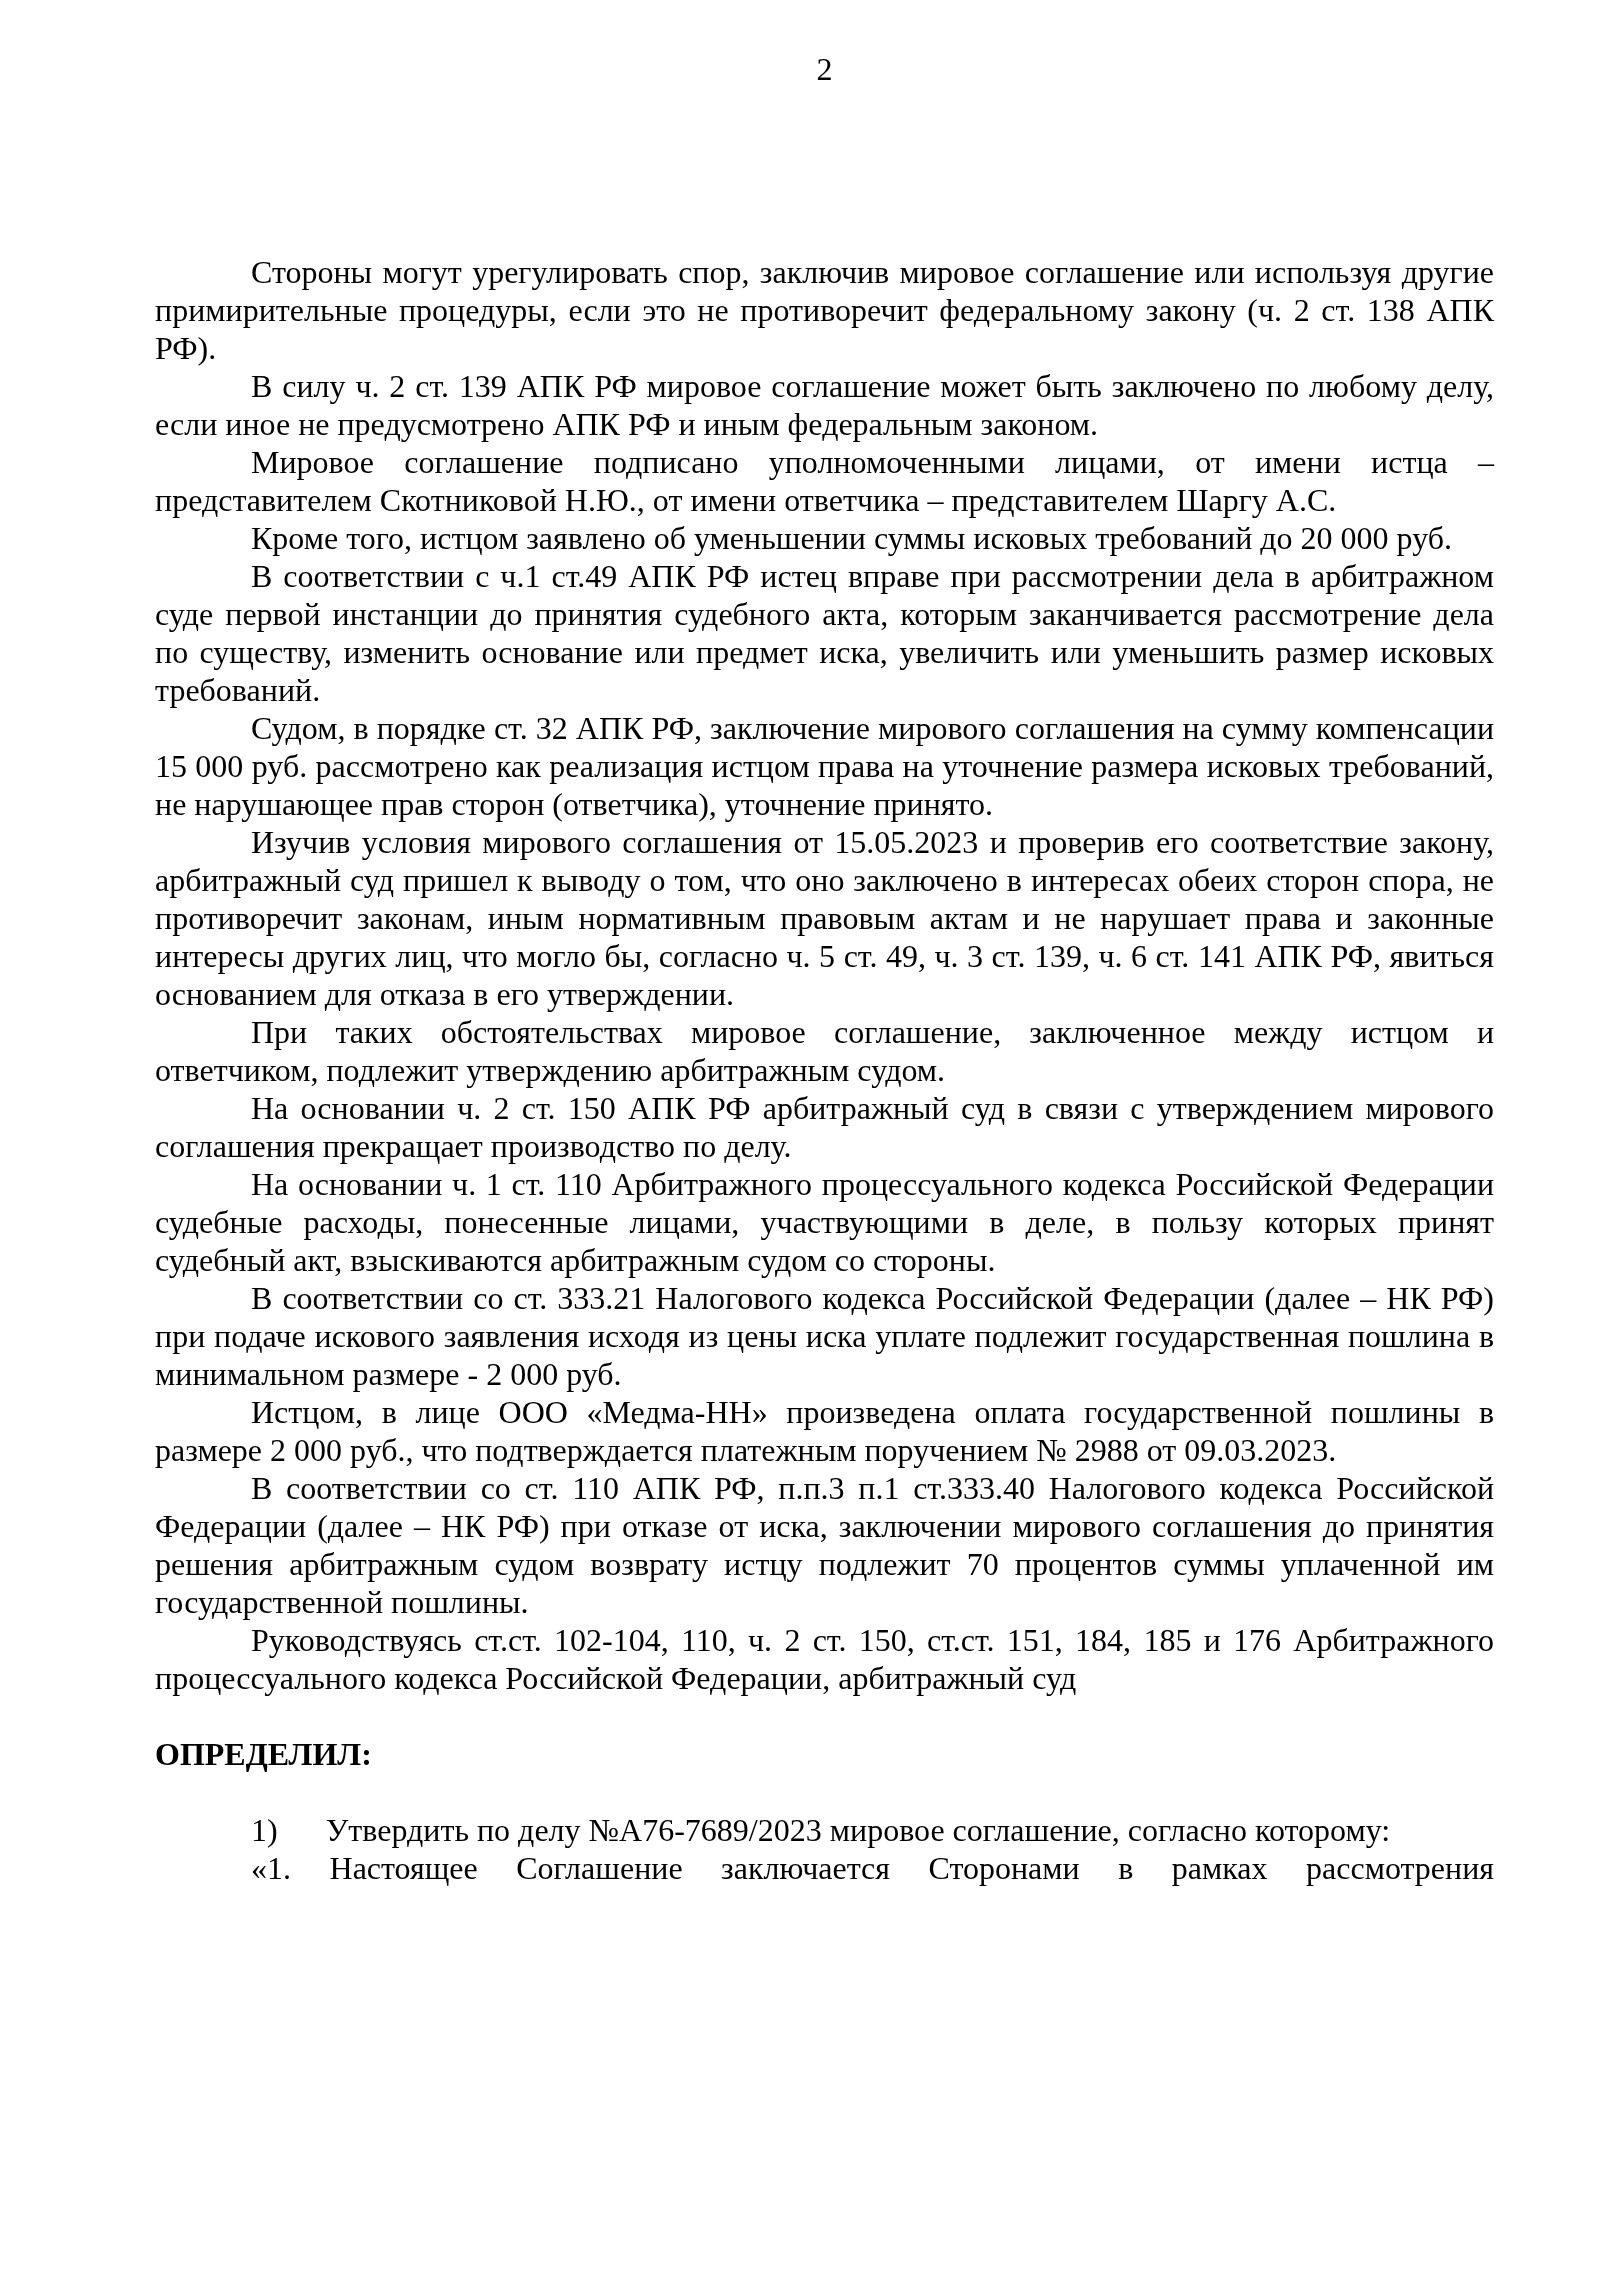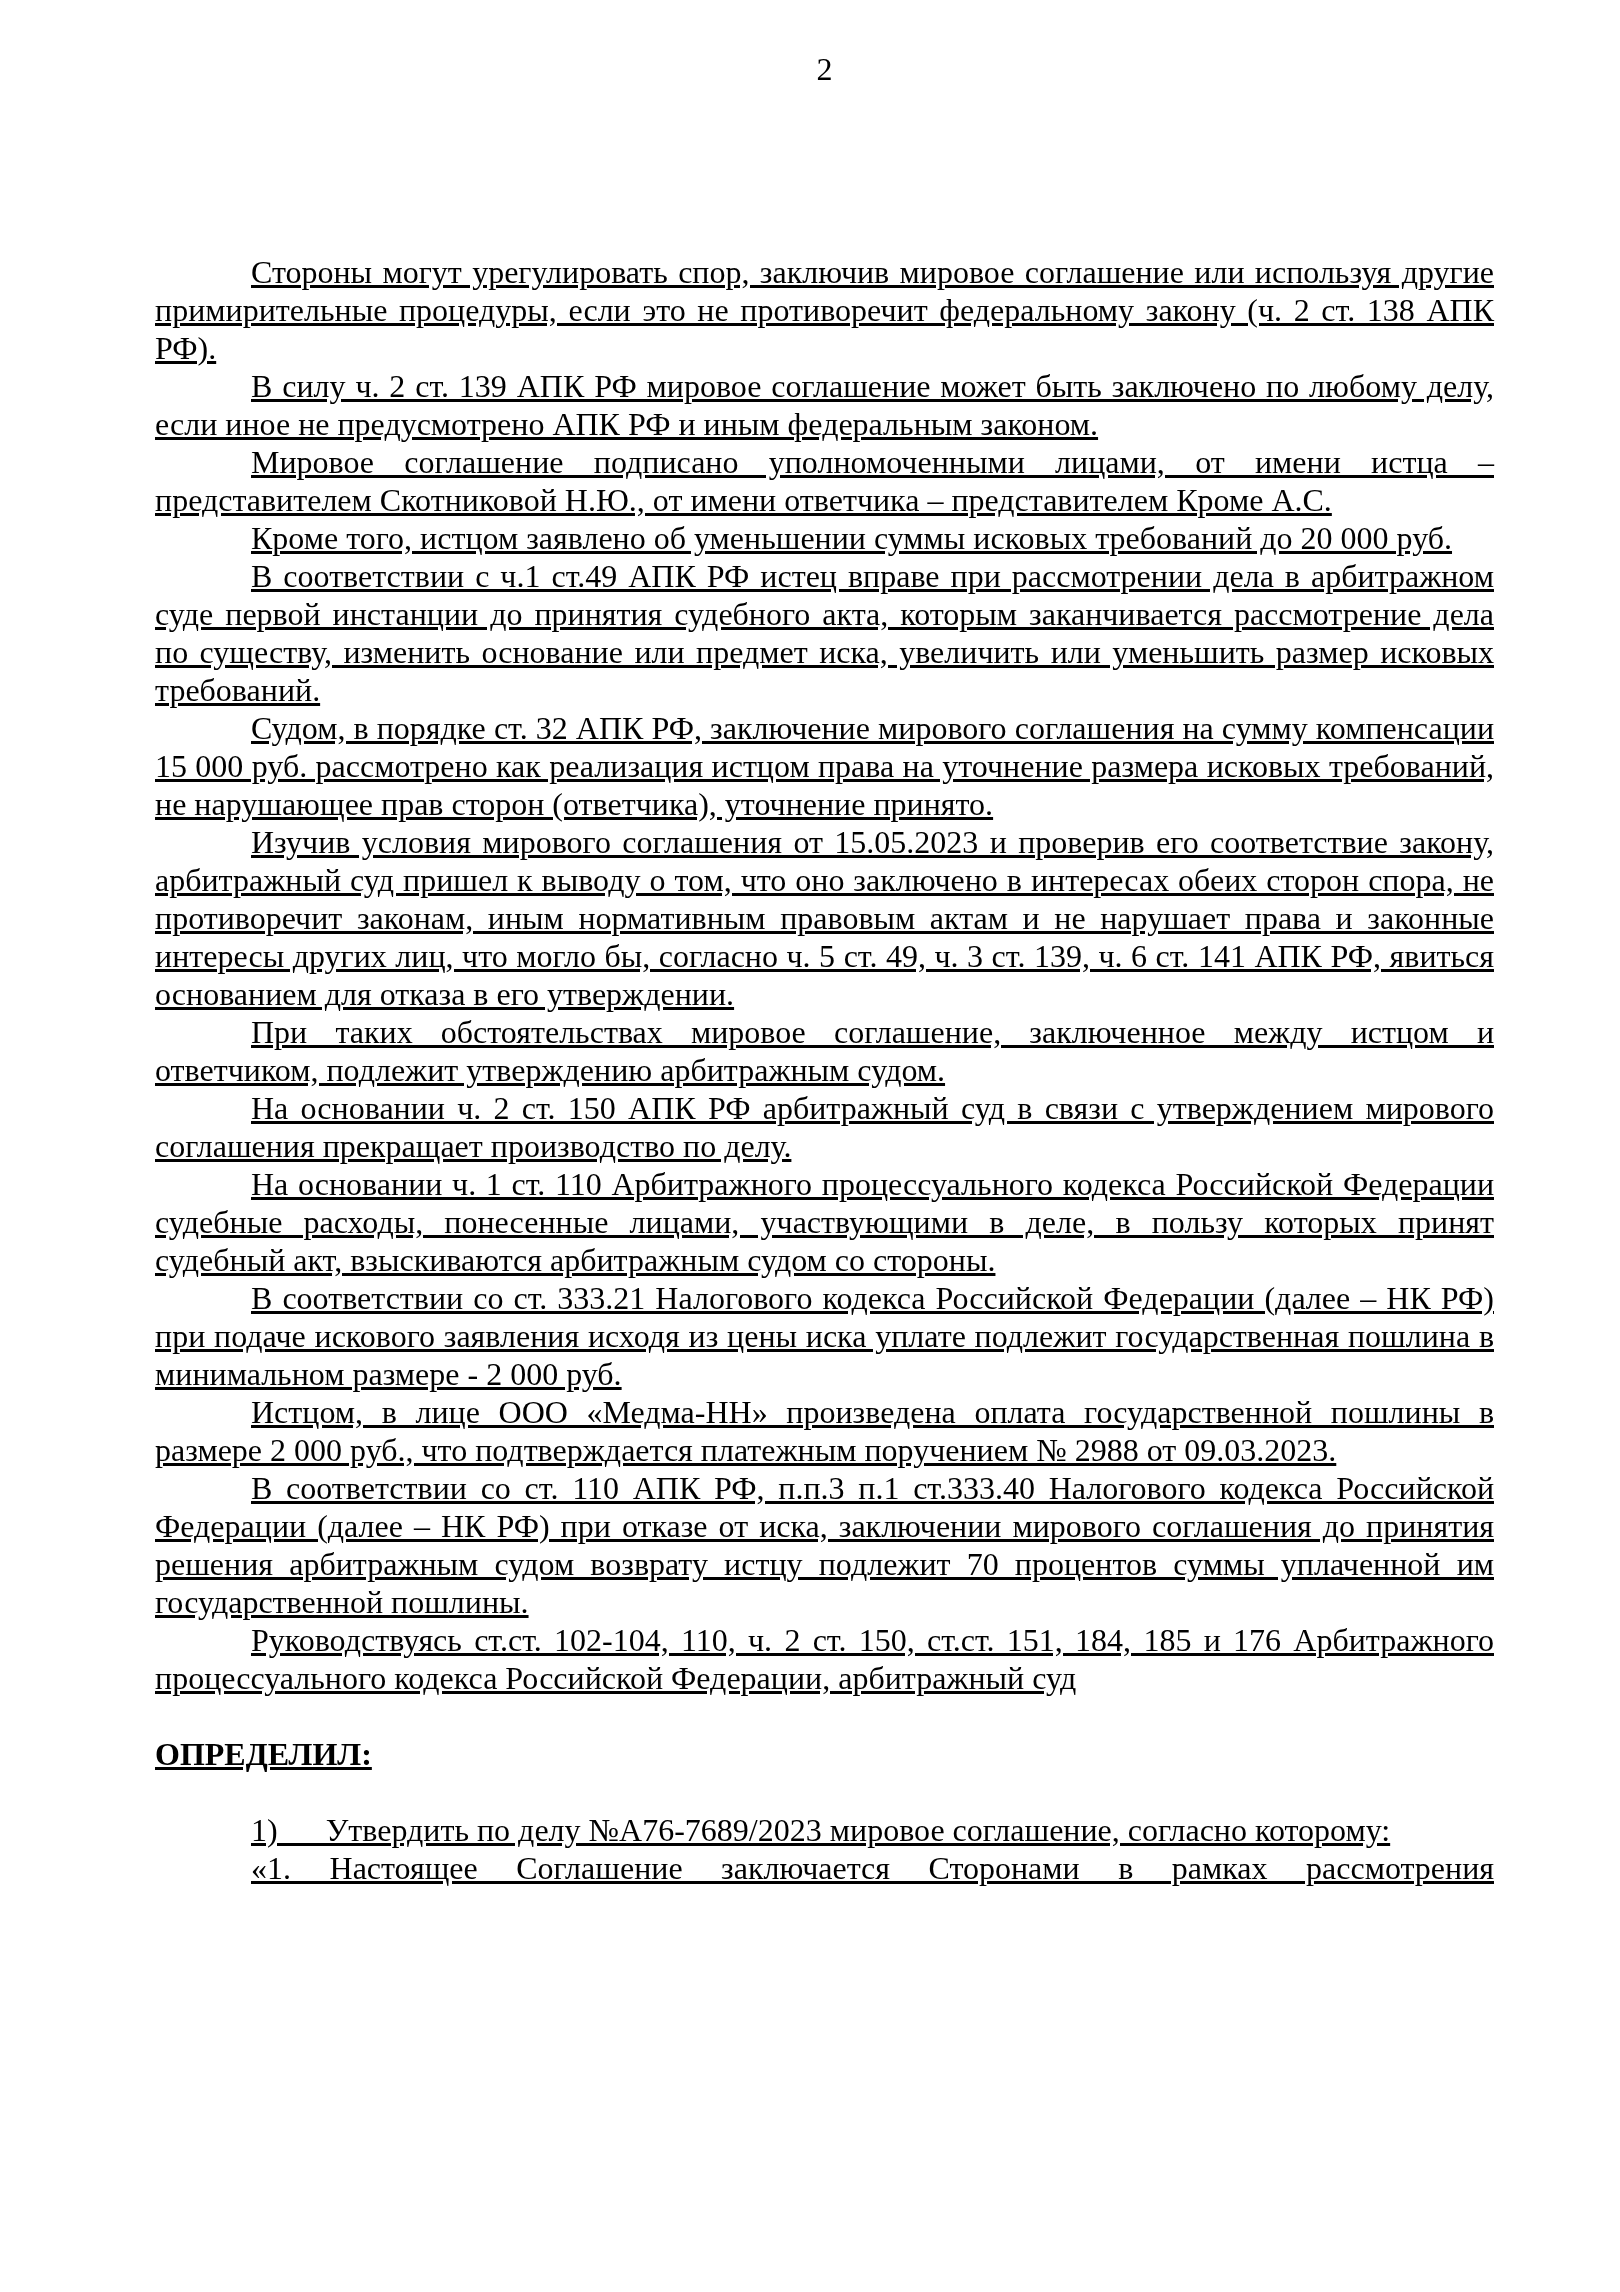--- a/index.html
+++ b/index.html
@@ -31,21 +31,20 @@
     left: 155px;
     width: 1339px;
     font-size: 32px;
     line-height: 38px;
     text-align: justify;
   }
   .doc-body p {
     margin: 0;
     padding: 0;
     text-indent: 96px;
-    text-decoration: underline;
   }
   .doc-body p.resolution-heading {
     text-indent: 0;
     font-weight: 700;
     margin: 38px 0;
   }
   .doc-body p.continued {
     
     text-align-last: justify;
   }
@@ -53,21 +52,21 @@
 </head>
 <body>
 
 <div class="page">
 
   <div class="page-number">2</div>
 
   <div class="doc-body">
     <p>Стороны могут урегулировать спор, заключив мировое соглашение или используя другие примирительные процедуры, если это не противоречит федеральному закону (ч. 2 ст. 138 АПК РФ).</p>
     <p>В силу ч. 2 ст. 139 АПК РФ мировое соглашение может быть заключено по любому делу, если иное не предусмотрено АПК РФ и иным федеральным законом.</p>
-    <p>Мировое соглашение подписано уполномоченными лицами, от имени истца – представителем Скотниковой Н.Ю., от имени ответчика – представителем Кроме А.С.</p>
+    <p>Мировое соглашение подписано уполномоченными лицами, от имени истца – представителем Скотниковой Н.Ю., от имени ответчика – представителем Шаргу А.С.</p>
     <p>Кроме того, истцом заявлено об уменьшении суммы исковых требований до 20 000 руб.</p>
     <p>В соответствии с ч.1 ст.49 АПК РФ истец вправе при рассмотрении дела в арбитражном суде первой инстанции до принятия судебного акта, которым заканчивается рассмотрение дела по существу, изменить основание или предмет иска, увеличить или уменьшить размер исковых требований.</p>
     <p>Судом, в порядке ст. 32 АПК РФ, заключение мирового соглашения на сумму компенсации 15 000 руб. рассмотрено как реализация истцом права на уточнение размера исковых требований, не нарушающее прав сторон (ответчика), уточнение принято.</p>
     <p>Изучив условия мирового соглашения от 15.05.2023 и проверив его соответствие закону, арбитражный суд пришел к выводу о том, что оно заключено в интересах обеих сторон спора, не противоречит законам, иным нормативным правовым актам и не нарушает права и законные интересы других лиц, что могло бы, согласно ч. 5 ст. 49, ч. 3 ст. 139, ч. 6 ст. 141 АПК РФ, явиться основанием для отказа в его утверждении.</p>
     <p>При таких обстоятельствах мировое соглашение, заключенное между истцом и ответчиком, подлежит утверждению арбитражным судом.</p>
     <p>На основании ч. 2 ст. 150 АПК РФ арбитражный суд в связи с утверждением мирового соглашения прекращает производство по делу.</p>
     <p>На основании ч. 1 ст. 110 Арбитражного процессуального кодекса Российской Федерации судебные расходы, понесенные лицами, участвующими в деле, в пользу которых принят судебный акт, взыскиваются арбитражным судом со стороны.</p>
     <p>В соответствии со ст. 333.21 Налогового кодекса Российской Федерации (далее – НК РФ) при подаче искового заявления исходя из цены иска уплате подлежит государственная пошлина в минимальном размере - 2 000 руб.</p>
     <p>Истцом, в лице ООО «Медма-НН» произведена оплата государственной пошлины в размере 2 000 руб., что подтверждается платежным поручением № 2988 от 09.03.2023.</p>
     <p>В соответствии со ст. 110 АПК РФ, п.п.3 п.1 ст.333.40 Налогового кодекса Российской Федерации (далее – НК РФ) при отказе от иска, заключении мирового соглашения до принятия решения арбитражным судом возврату истцу подлежит 70 процентов суммы уплаченной им государственной пошлины.</p>

